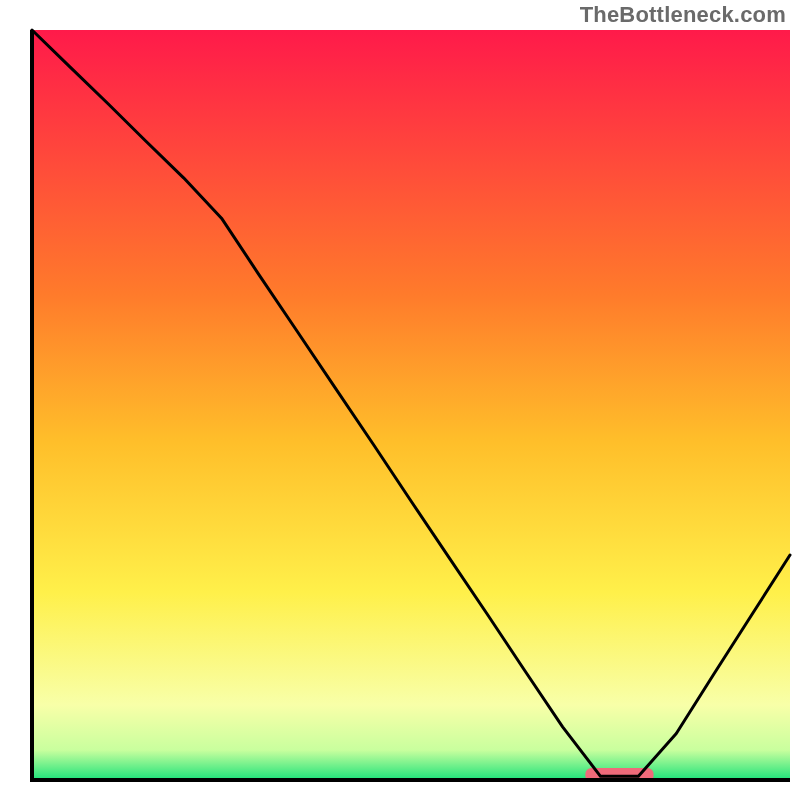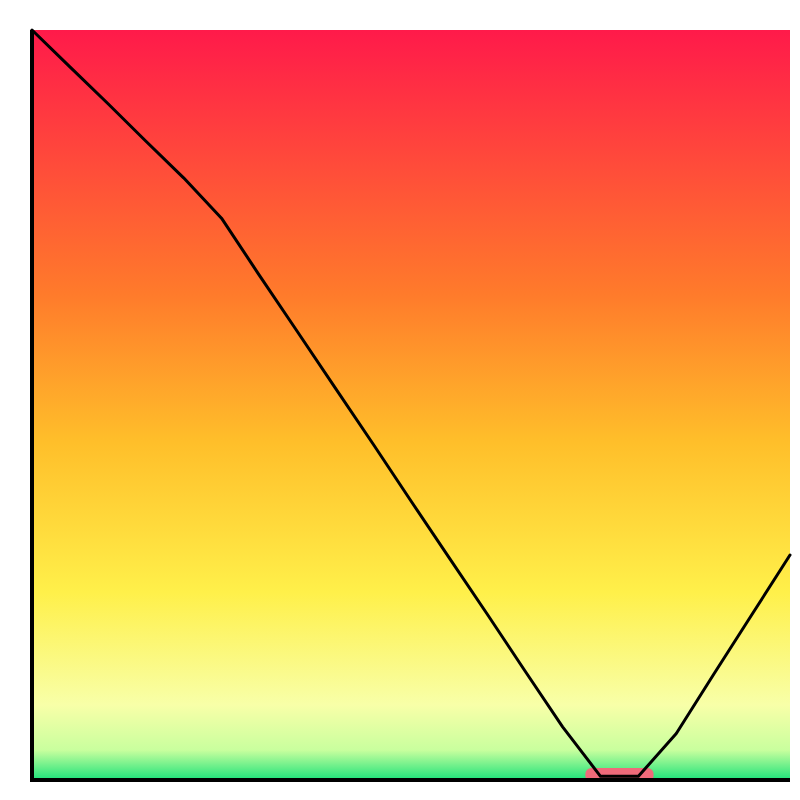--- a/index.html
+++ b/index.html
@@ -26,20 +26,21 @@
     letter-spacing: 0.2px;
   }
   svg {
     display: block;
   }
 </style>
 </head>
 <body>
 
 <div class="container">
+  <div class="watermark">TheBottleneck.com</div>
 
   <svg id="chart-svg" width="800" height="800" viewBox="0 0 800 800">
     <defs>
       <linearGradient id="bg-grad" x1="0" y1="0" x2="0" y2="1">
           <stop offset="0%" stop-color="#ff1a4a"></stop>
           <stop offset="35%" stop-color="#ff7a2b"></stop>
           <stop offset="55%" stop-color="#ffbf2a"></stop>
           <stop offset="75%" stop-color="#fff04a"></stop>
           <stop offset="90%" stop-color="#f8ffa8"></stop>
           <stop offset="96%" stop-color="#c9ff9e"></stop>

